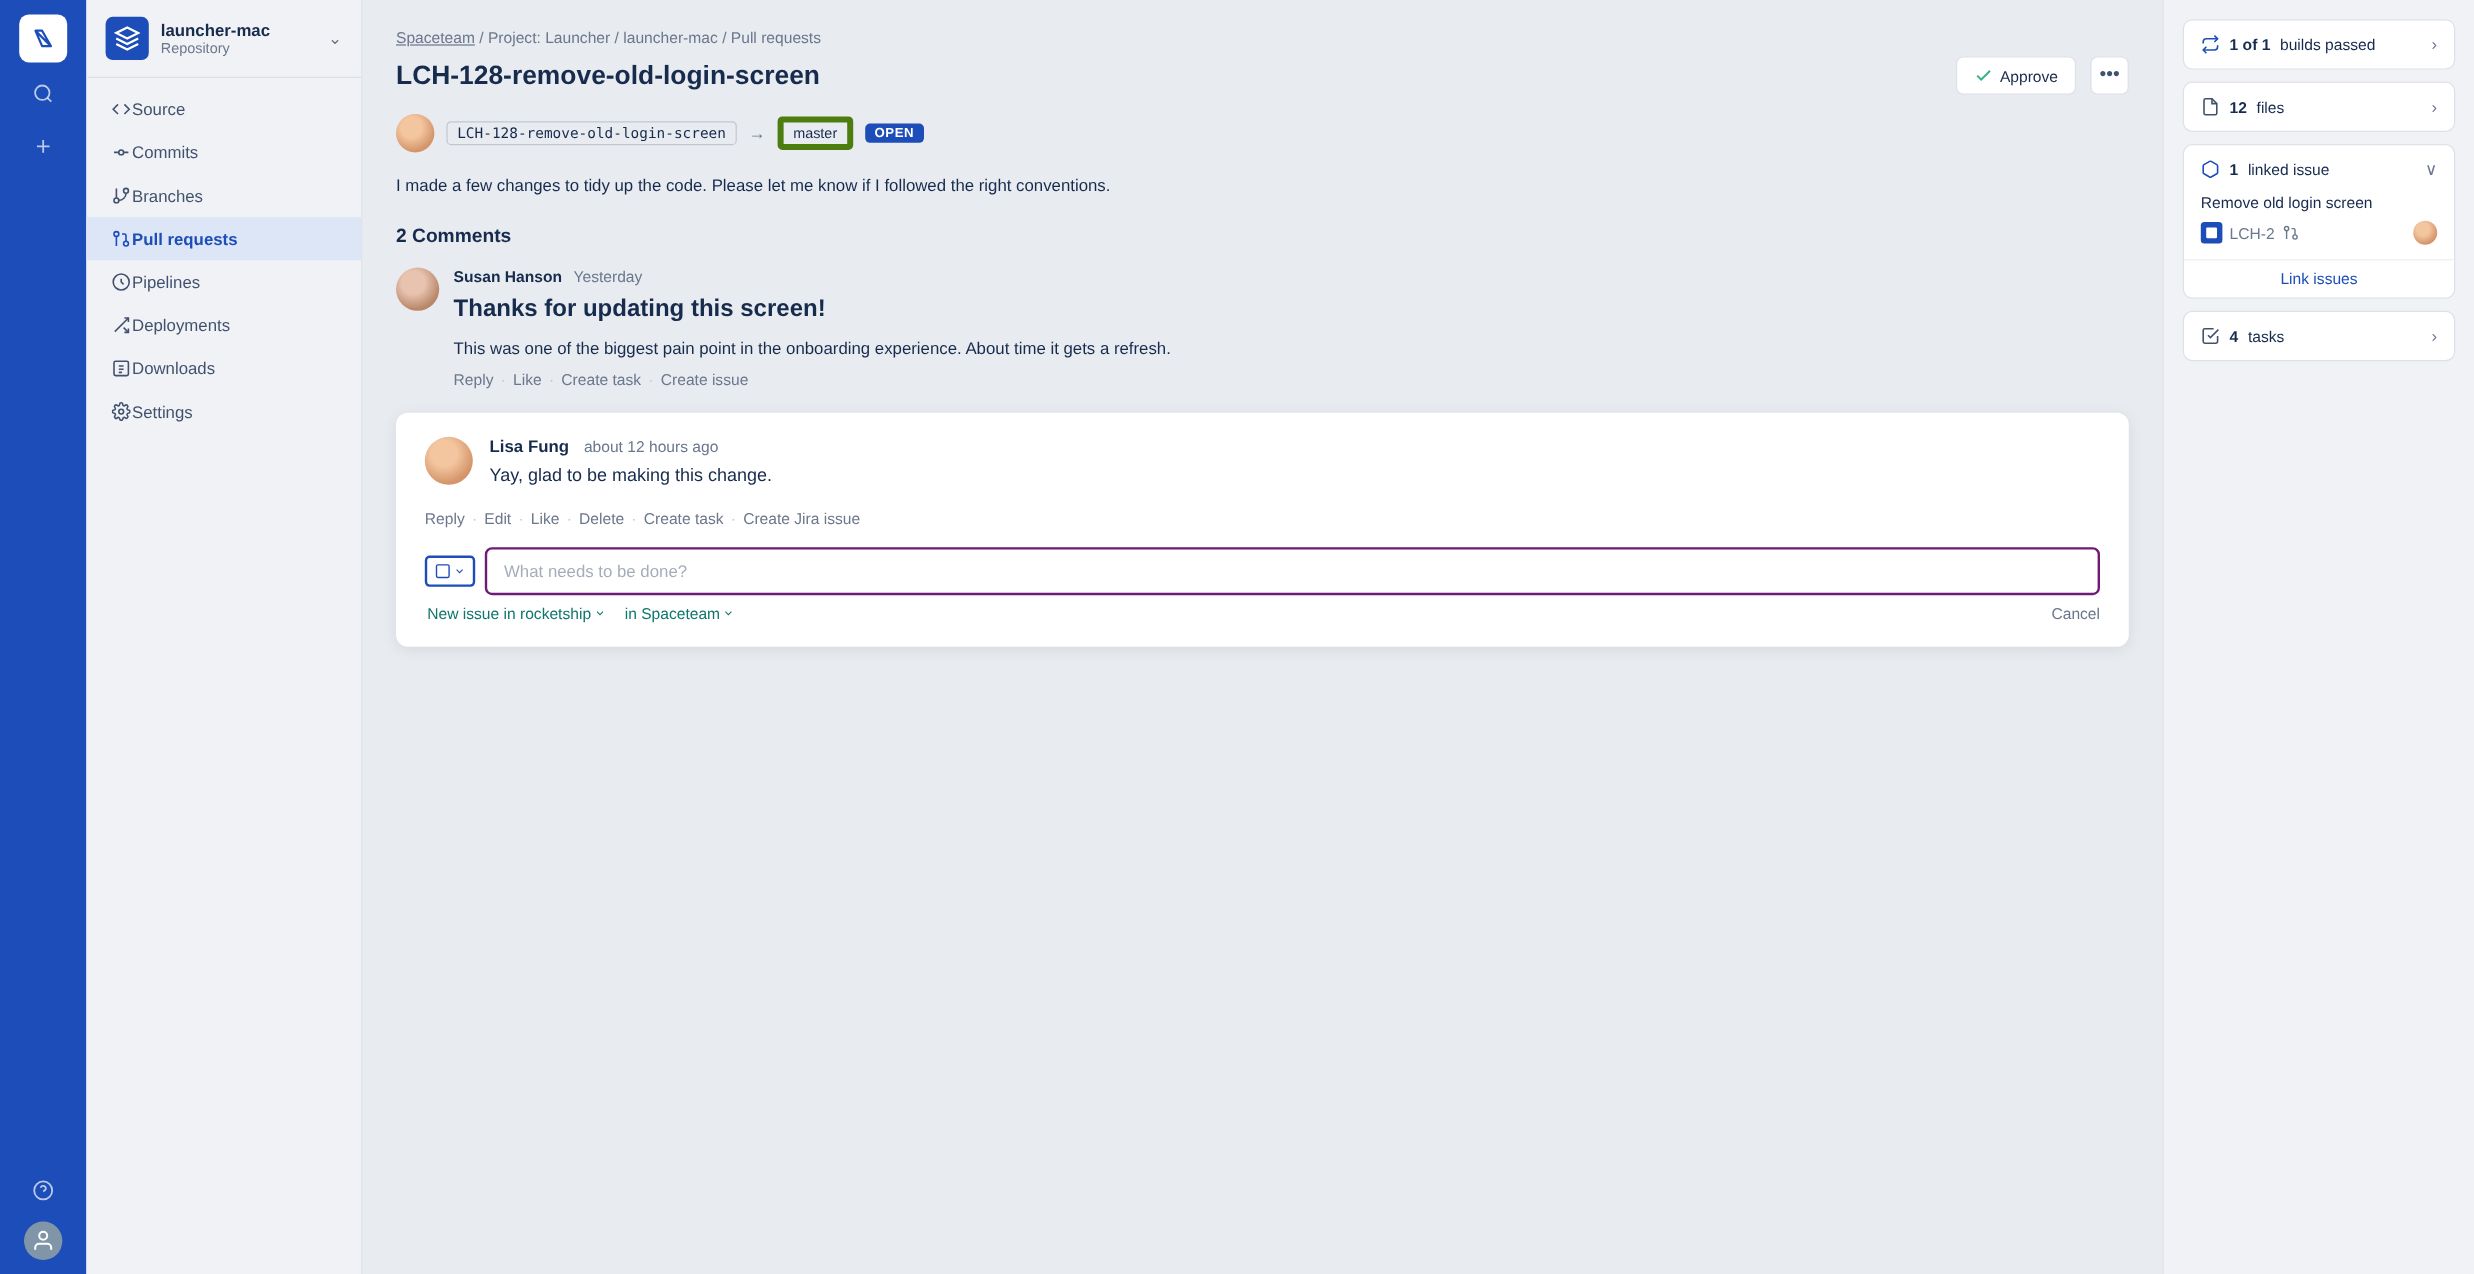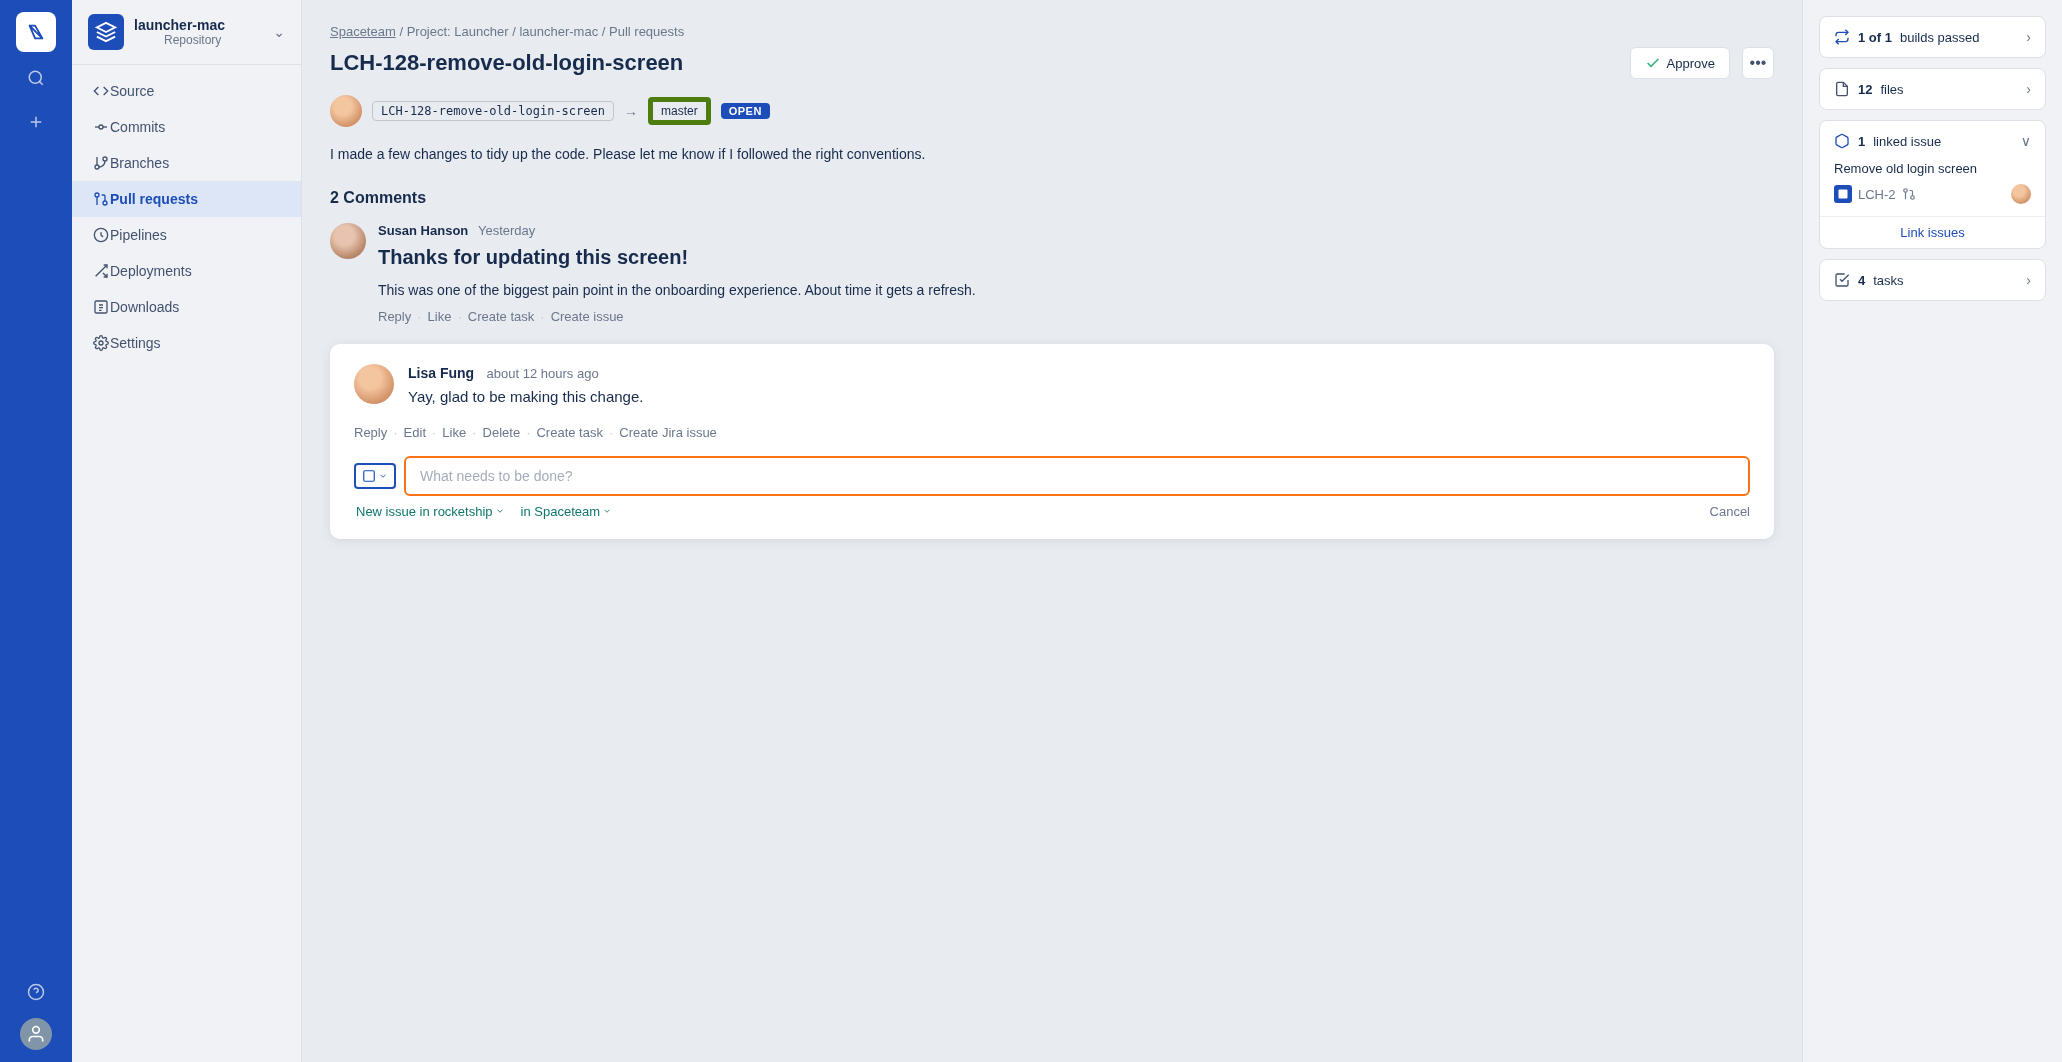--- a/index.html
+++ b/index.html
@@ -11,21 +11,21 @@
     .rail-icon { width: 36px; height: 36px; display: flex; align-items: center; justify-content: center; color: rgba(255,255,255,0.7); border-radius: 6px; cursor: pointer; font-size: 18px; }
     .rail-spacer { flex: 1; }
 
     
     .sidebar { width: 230px; background: #f0f2f5; border-right: 1px solid #dde1e7; display: flex; flex-direction: column; flex-shrink: 0; }
     .sidebar-header { padding: 14px 16px; display: flex; align-items: center; gap: 10px; border-bottom: 1px solid #dde1e7; }
     .sidebar-avatar { width: 36px; height: 36px; background: #1c4db8; border-radius: 6px; display: flex; align-items: center; justify-content: center; overflow: hidden; }
     .sidebar-avatar svg { width: 22px; height: 22px; }
     .sidebar-repo-info { flex: 1; }
     .sidebar-repo-name { font-weight: 600; font-size: 14px; color: #172b4d; }
-    .sidebar-repo-type { font-size: 12px; color: #6b778c; margin-left: 30px; }
+    .sidebar-repo-type { font-size: 12px; color: #6b778c; }
     .sidebar-chevron { color: #6b778c; font-size: 14px; cursor: pointer; }
     .sidebar-nav { padding: 8px 0; }
     .sidebar-item { display: flex; align-items: center; padding: 9px 20px; cursor: pointer; font-size: 14px; color: #42526e; border-radius: 0; }
     .sidebar-item.active { background: #dce6f7; color: #1c4db8; font-weight: 600; }
     .sidebar-item .icon { width: 18px; height: 18px; display: flex; align-items: center; justify-content: center; flex-shrink: 0; }
 
     
     .main { flex: 1; display: flex; flex-direction: column; overflow: hidden; }
     .content-area { flex: 1; display: flex; overflow: hidden; }
     .center { flex: 1; overflow-y: auto; padding: 24px 28px; }
@@ -73,21 +73,21 @@
     .floating-avatar { width: 40px; height: 40px; border-radius: 50%; background: #c0c7d0; flex-shrink: 0; overflow: hidden; }
     .floating-meta { font-size: 13px; color: #172b4d; }
     .floating-text { font-size: 15px; color: #172b4d; line-height: 1.5; margin-top: 4px; }
     .floating-actions { display: flex; gap: 6px; font-size: 13px; color: #6b778c; margin-top: 12px; flex-wrap: wrap; }
     .floating-action { cursor: pointer; color: #6b778c; }
     .floating-dot { color: #c1c7d0; }
 
     
     .task-input-row { display: flex; align-items: center; gap: 8px; margin-top: 16px; }
     .task-icon-btn { display: flex; align-items: center; gap: 2px; border: 2px solid #1c4db8; border-radius: 4px; padding: 4px 6px; cursor: pointer; color: #1c4db8; }
-    .task-input { flex: 1; border: 2px solid #f97316; border-radius: 6px; padding: 10px 14px; font-size: 14px; outline: none; color: #172b4d; }
+    .task-input { flex: 1; border: 2px solid #701a75; border-radius: 6px; padding: 10px 14px; font-size: 14px; outline: none; color: #172b4d; }
     .task-input::placeholder { color: #a5adba; }
     .task-sub-row { display: flex; align-items: center; justify-content: space-between; margin-top: 8px; font-size: 13px; color: #6b778c; padding-left: 2px; }
     .task-sub-left { display: flex; align-items: center; gap: 4px; }
     .task-sub-link { color: #0f766e; cursor: pointer; display: flex; align-items: center; gap: 2px; }
     .cancel-btn { color: #6b778c; cursor: pointer; font-size: 13px; }
 
     
     .rp-item { background: #fff; border: 1px solid #dde1e7; border-radius: 8px; margin-bottom: 10px; overflow: hidden; }
     .rp-item-header { display: flex; align-items: center; justify-content: space-between; padding: 12px 14px; cursor: pointer; }
     .rp-item-left { display: flex; align-items: center; gap: 8px; font-size: 13px; color: #172b4d; }

